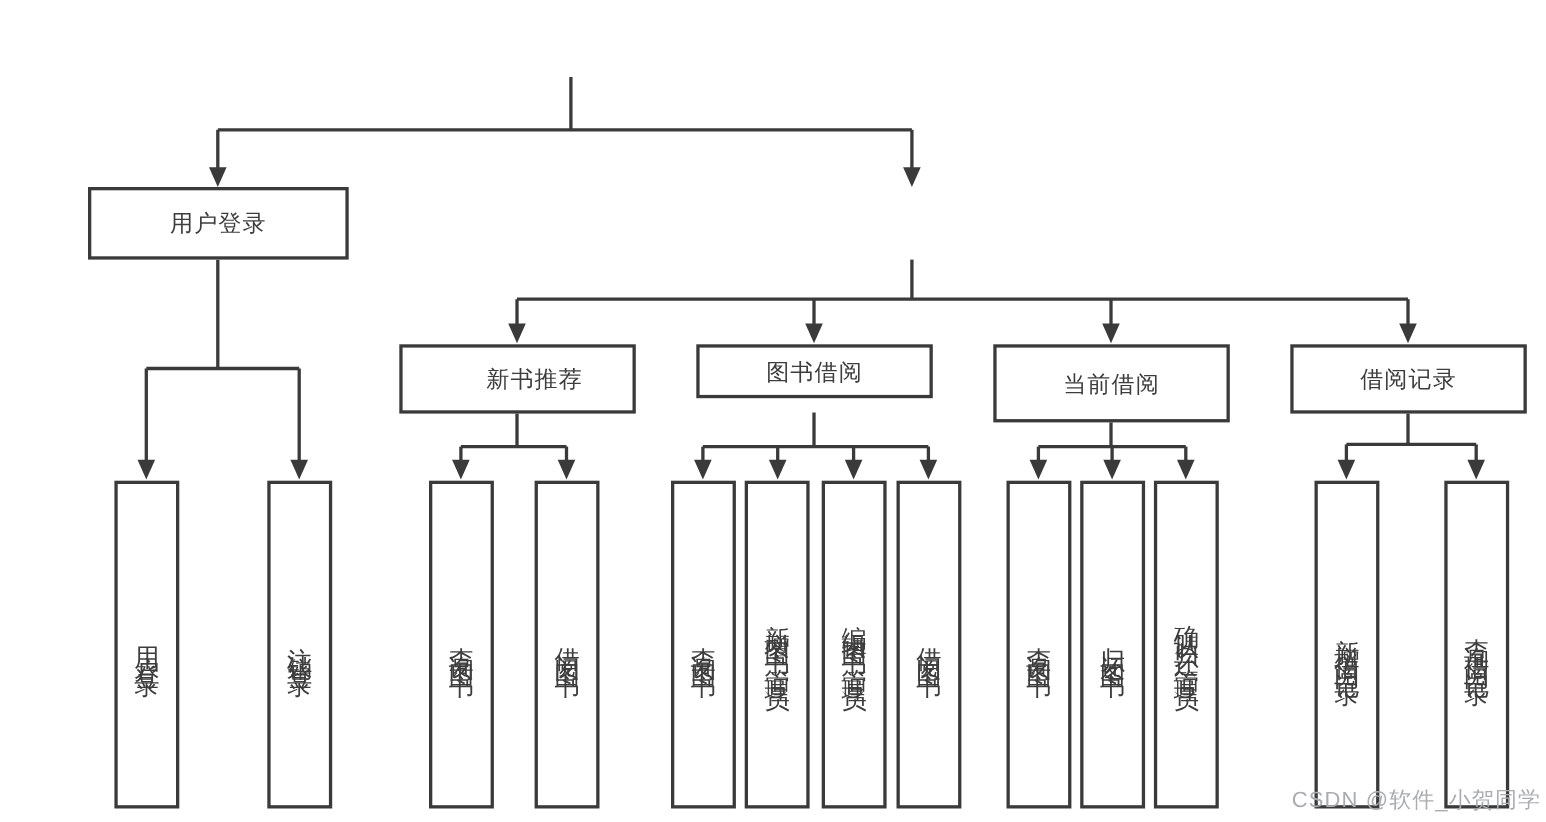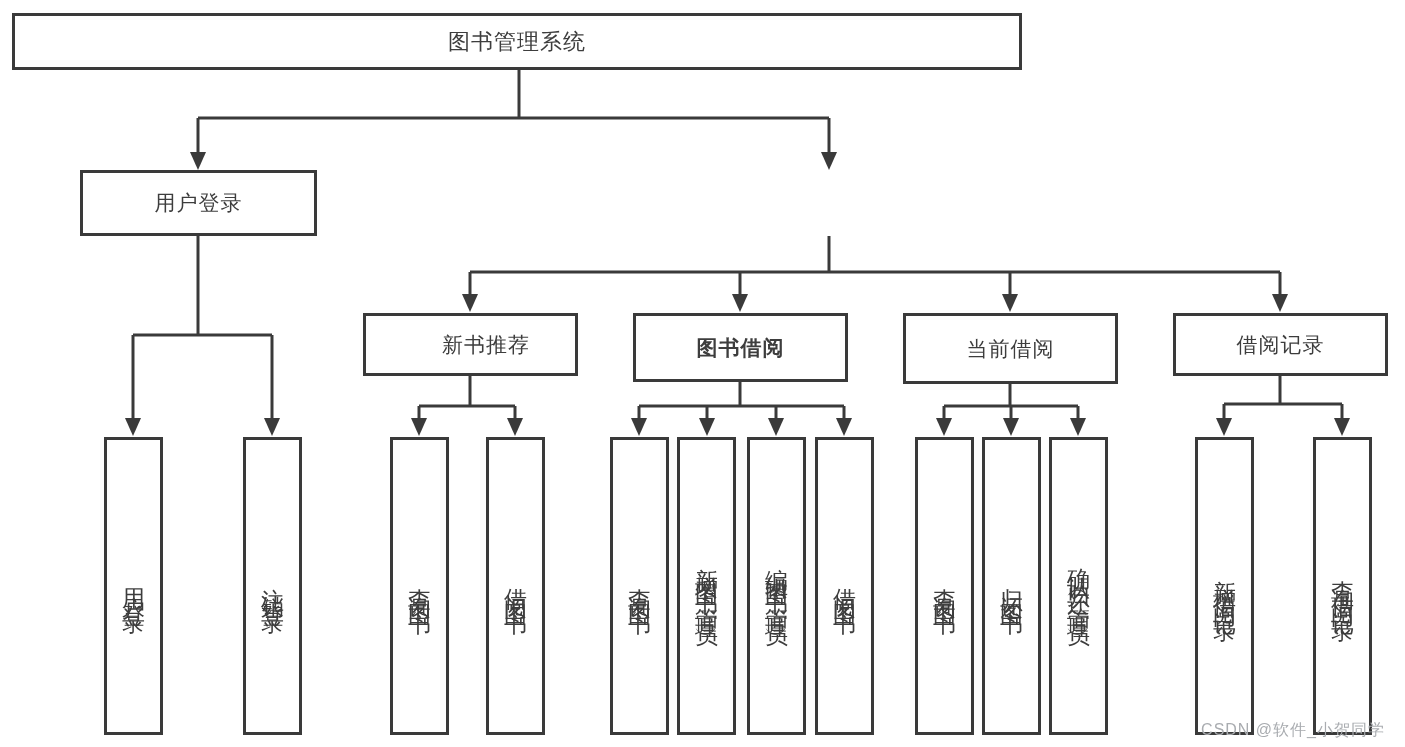--- a/index.html
+++ b/index.html
@@ -57,23 +57,23 @@
     writing-mode: vertical-rl;
     text-orientation: mixed;
     font-size: 23px;
     letter-spacing: 8px;
     line-height: 1;
     white-space: nowrap;
   }
 
   .watermark {
     position: absolute;
-    right: 20px;
+    right: 4px;
     bottom: 6px;
-    font-size: 16px;
+    font-size: 20px;
     letter-spacing: 1px;
     color: var(--watermark);
     z-index: 5;
   }
 </style>
 </head>
 <body>
 
 <div class="canvas">
 
@@ -132,26 +132,25 @@
     <polygon class="ahead" points="1070,418 1086,418 1078,436"></polygon>
 
     <path class="cline" d="M1280 375 V404"></path>
     <path class="cline" d="M1224 404 H1342"></path>
     <path class="cline" d="M1224 404 V420"></path>
     <polygon class="ahead" points="1216,418 1232,418 1224,436"></polygon>
     <path class="cline" d="M1342 404 V420"></path>
     <polygon class="ahead" points="1334,418 1350,418 1342,436"></polygon>
   </svg>
 
-  <div class="node root" style="left:12px; top:13px; width:1010px; height:57px;">图书管理系统</div>
 
   <div class="node level" style="left:80px; top:170px; width:237px; height:66px;">用户登录</div>
 
   <div class="node level" style="left:363px; top:313px; width:215px; height:63px;padding-left:31px;">新书推荐</div>
-  <div class="node level" style="left:633px; top:313px; width:215px; height:69px;font-weight:bold;">图书借阅</div>
+  <div class="node level" style="left:633px; top:313px; width:215px; height:49px;">图书借阅</div>
   <div class="node level" style="left:903px; top:313px; width:215px; height:71px;">当前借阅</div>
   <div class="node level" style="left:1173px; top:313px; width:215px; height:63px;">借阅记录</div>
 
   <div class="leaf" style="left:104px;">
     <span class="vtext">用户登录</span>
   </div>
   <div class="leaf" style="left:243px;">
     <span class="vtext">注销登录</span>
   </div>
 

